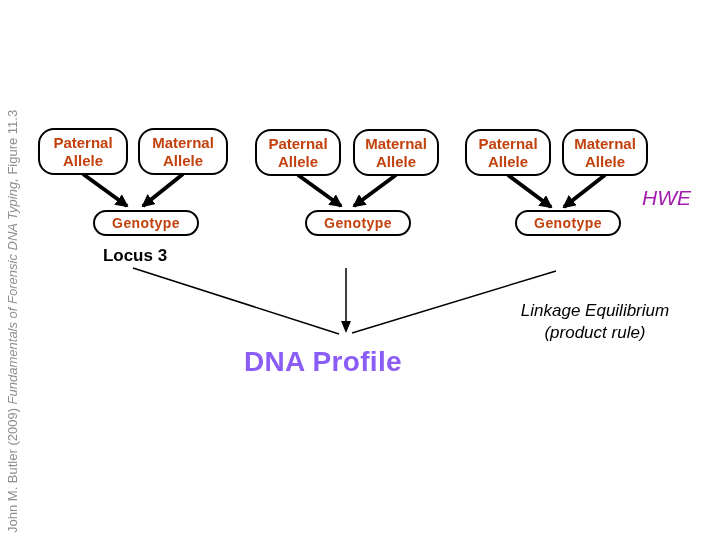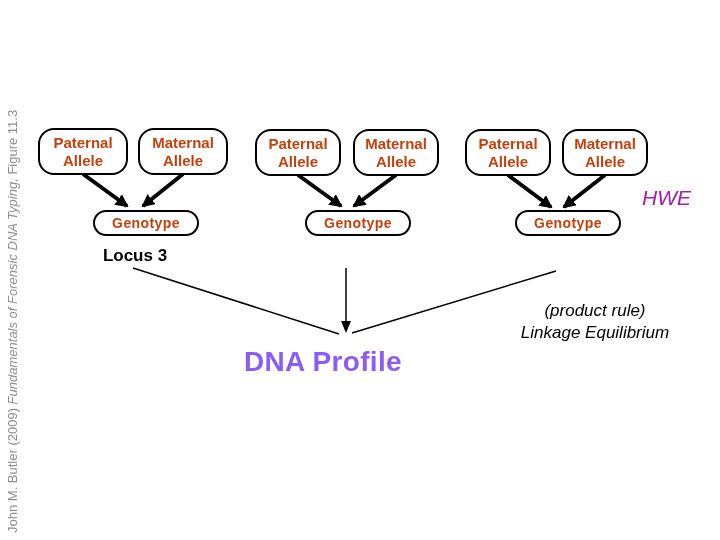--- a/index.html
+++ b/index.html
@@ -106,19 +106,19 @@
     <span>Maternal
 Allele</span>
   </div>
   <div class="box genotype" style="left:504px; top:210px; width:106px; height:26px;">
     <span>Genotype</span>
   </div>
 
   <div class="hwe">HWE</div>
 
   <div class="linkage">
+    <div>Linkage Equilibrium</div>
     <div>(product rule)</div>
-    <div>Linkage Equilibrium</div>
   </div>
 
   <div class="dna-profile">DNA Profile</div>
 
 </div>
 
 </body></html>

